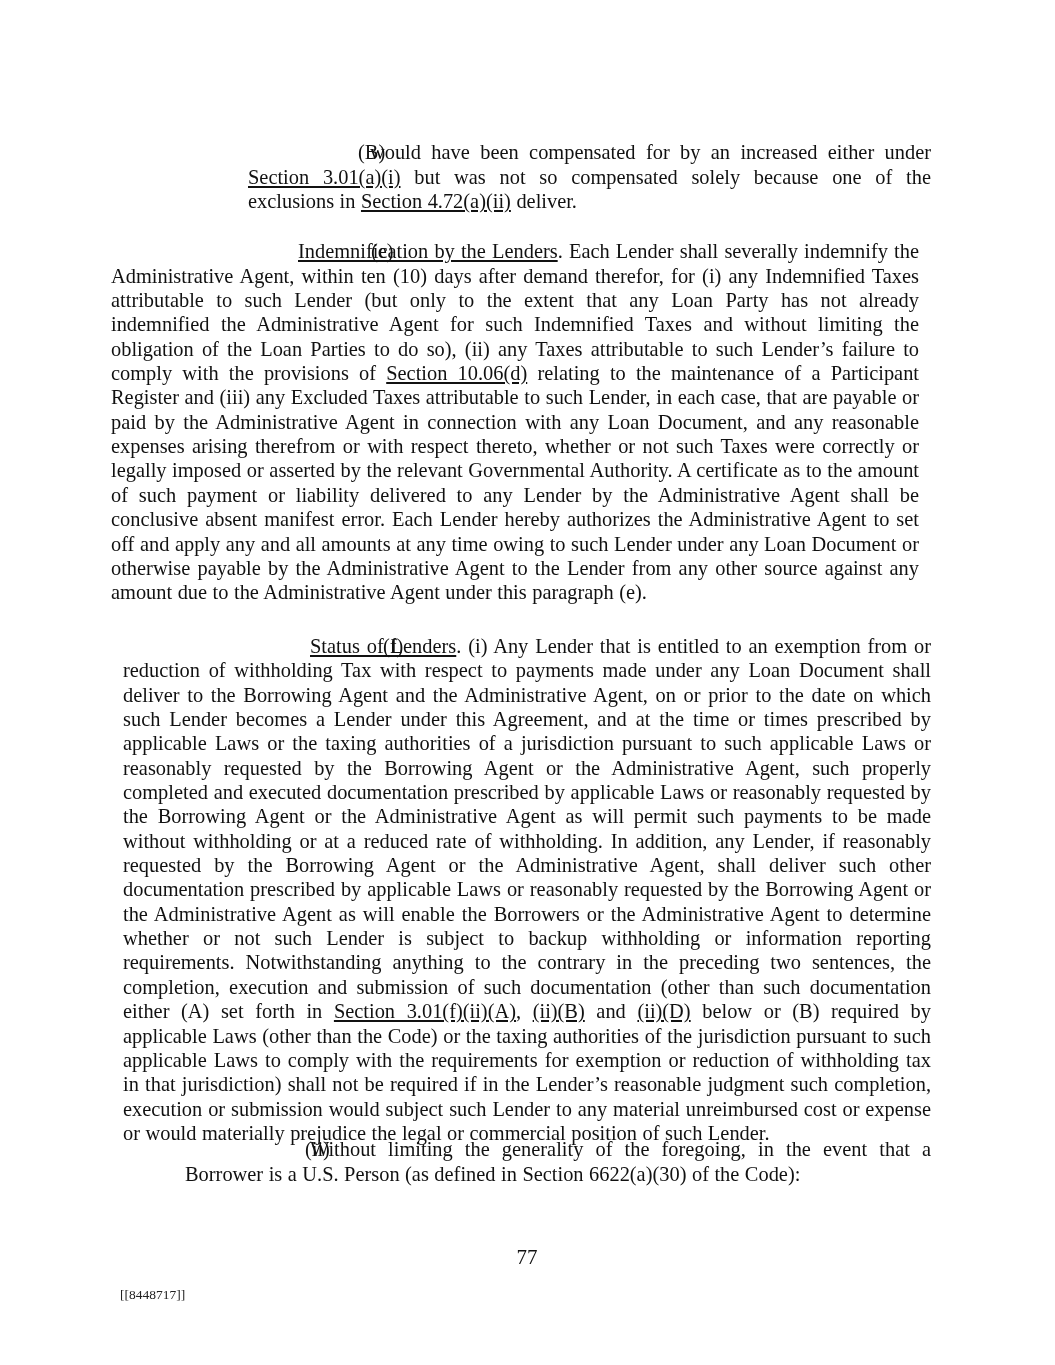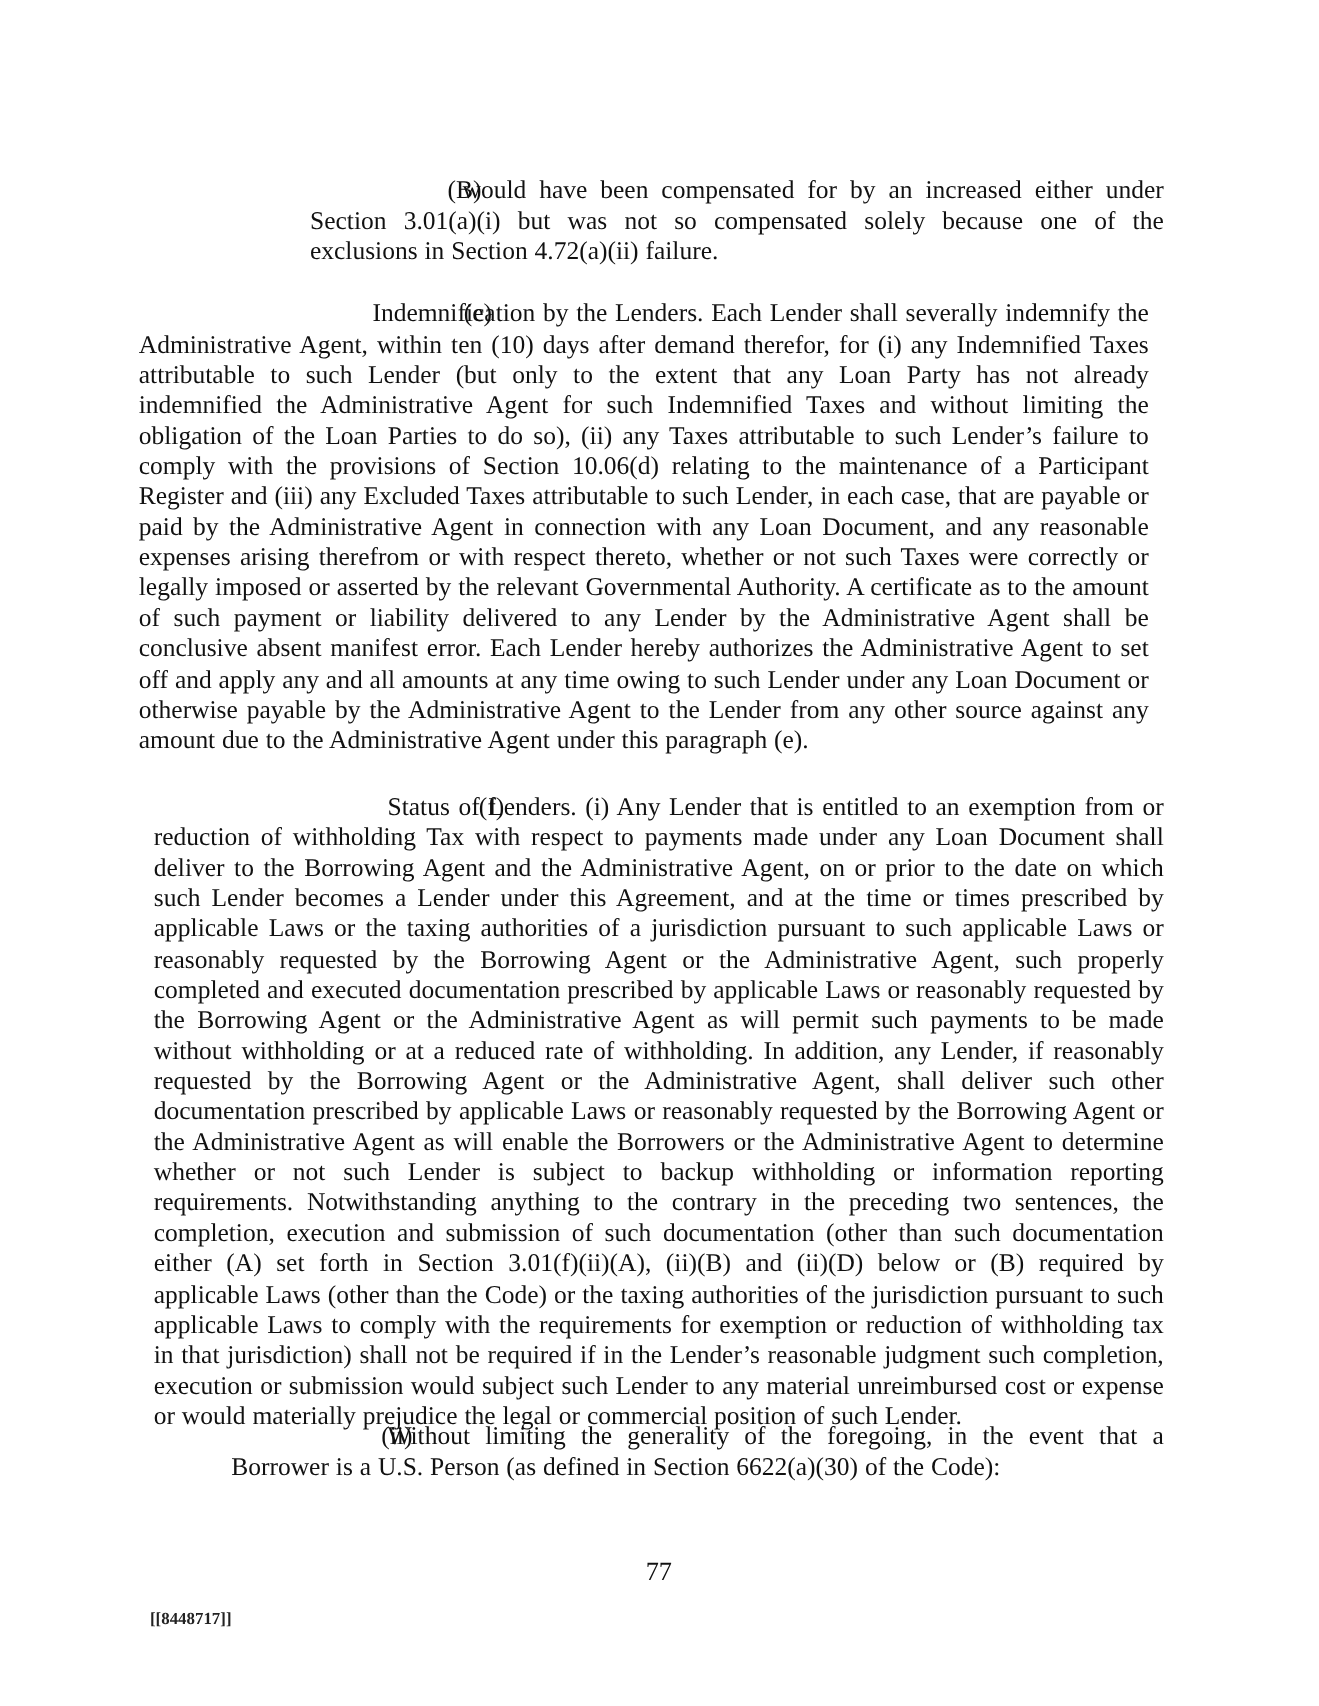--- a/index.html
+++ b/index.html
@@ -22,20 +22,21 @@
   }
   .para {
     position: absolute;
     font-size: 20.4px;
     line-height: 24.35px;
     text-align: justify;
     text-justify: inter-word;
     word-spacing: 0.02em;
   }
   .para .u {
+    text-decoration: underline;
     text-underline-offset: 2px;
   }
   .para .label {
     display: inline-block;
     text-align: left;
   }
   
   .p-b   { left: 248px; width: 683px; top: 120px; text-indent: 55px; }
   .p-b .label  { width: 67px; }
   
@@ -60,29 +61,28 @@
     font-size: 21px;
     line-height: 24.35px;
   }
   .doc-id {
     position: absolute;
     left: 120px;
     top: 1287px;
     font-size: 13.5px;
     line-height: 16px;
     color: #222222;
-    font-weight: bold;
   }
 </style>
 </head>
 <body>
 
 <div class="page">
 
-  <p class="para p-b"><span class="label">(B)</span><span>would have been compensated for by an increased either under </span><span class="u">Section 3.01(a)(i)</span><span> but was not so compensated solely because one of the exclusions in </span><span class="u">Section 4.72(a)(ii)</span><span> failure.</span></p>
+  <p class="para p-b"><span class="label">(B)</span><span>would have been compensated for by an increased either under </span><span class="u">Section 3.01(a)(i)</span><span> but was not so compensated solely because one of the exclusions in </span><span class="u">Section 4.72(a)(ii)</span><span> deliver.</span></p>
 
   <p class="para p-e"><span class="label">(e)</span><span class="u">Indemnification by the Lenders</span><span>.  Each Lender shall severally indemnify the Administrative Agent, within ten (10) days after demand therefor, for (i) any Indemnified Taxes attributable to such Lender (but only to the extent that any Loan Party has not already indemnified the Administrative Agent for such Indemnified Taxes and without limiting the obligation of the Loan Parties to do so), (ii) any Taxes attributable to such Lender’s failure to comply with the provisions of </span><span class="u">Section 10.06(d)</span><span> relating to the maintenance of a Participant Register and (iii) any Excluded Taxes attributable to such Lender, in each case, that are payable or paid by the Administrative Agent in connection with any Loan Document, and any reasonable expenses arising therefrom or with respect thereto, whether or not such Taxes were correctly or legally imposed or asserted by the relevant Governmental Authority.  A certificate as to the amount of such payment or liability delivered to any Lender by the Administrative Agent shall be conclusive absent manifest error.  Each Lender hereby authorizes the Administrative Agent to set off and apply any and all amounts at any time owing to such Lender under any Loan Document or otherwise payable by the Administrative Agent to the Lender from any other source against any amount due to the Administrative Agent under this paragraph (e).</span></p>
 
   <p class="para p-f"><span class="label">(f)</span><span class="u">Status of Lenders</span><span>.  (i)  Any Lender that is entitled to an exemption from or reduction of withholding Tax with respect to payments made under any Loan Document shall deliver to the Borrowing Agent and the Administrative Agent, on or prior to the date on which such Lender becomes a Lender under this Agreement, and at the time or times prescribed by applicable Laws or the taxing authorities of a jurisdiction pursuant to such applicable Laws or reasonably requested by the Borrowing Agent or the Administrative Agent, such properly completed and executed documentation prescribed by applicable Laws or reasonably requested by the Borrowing Agent or the Administrative Agent as will permit such payments to be made without withholding or at a reduced rate of withholding.  In addition, any Lender, if reasonably requested by the Borrowing Agent or the Administrative Agent, shall deliver such other documentation prescribed by applicable Laws or reasonably requested by the Borrowing Agent or the Administrative Agent as will enable the Borrowers or the Administrative Agent to determine whether or not such Lender is subject to backup withholding or information reporting requirements.  Notwithstanding anything to the contrary in the preceding two sentences, the completion, execution and submission of such documentation (other than such documentation either (A) set forth in </span><span class="u">Section 3.01(f)(ii)(A)</span><span>, </span><span class="u">(ii)(B)</span><span> and </span><span class="u">(ii)(D)</span><span> below or (B) required by applicable Laws (other than the Code) or the taxing authorities of the jurisdiction pursuant to such applicable Laws to comply with the requirements for exemption or reduction of withholding tax in that jurisdiction) shall not be required if in the Lender’s reasonable judgment such completion, execution or submission would subject such Lender to any material unreimbursed cost or expense or would materially prejudice the legal or commercial position of such Lender.</span></p>
 
   <p class="para p-ii"><span class="label">(ii)</span><span>Without limiting the generality of the foregoing, in the event that a Borrower is a U.S. Person (as defined in Section 6622(a)(30) of the Code):</span></p>
 
 
   <div class="page-number">77</div>
 

